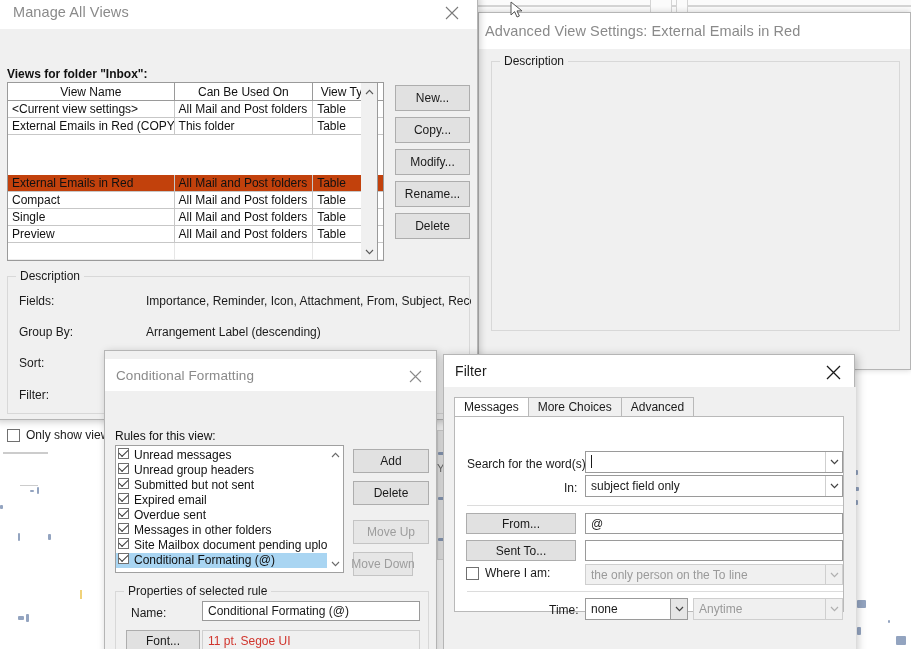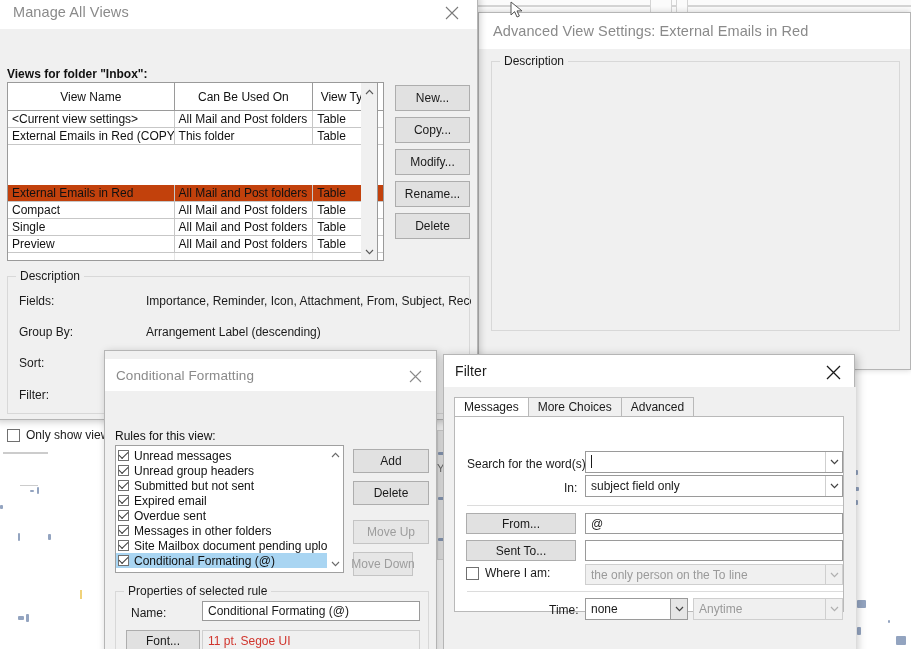--- a/index.html
+++ b/index.html
@@ -32,21 +32,21 @@
   }
   .dlg-titlebar {
     height: 36px;
     background: #ffffff;
     position: relative;
     display: flex; align-items: center;
   }
   .dlg-title {
     font-size: 14.5px;
     color: #8a8a8a;
-    padding-left: 14px;
+    padding-left: 6px;
     letter-spacing: .1px;
     white-space: nowrap;
   }
   .dlg-title.dark { color:#1b1b1b; }
   .dlg-close {
     position: absolute; right: 6px; top: 4px;
     width: 30px; height: 26px;
     display:flex; align-items:center; justify-content:center;
     cursor: pointer;
   }
@@ -78,21 +78,21 @@
     background: #f0f0f0;
     padding: 0 4px;
     font-size: 12px;
     color: #1a1a1a;
     top: -8px; left: 8px;
     white-space: nowrap;
   }
 
   
   .views-table { position:absolute; background:#ffffff; border:1px solid #9a9a9a; overflow:hidden; }
-  .vt-header { display:flex; height:28px; background:#ffffff; }
+  .vt-header { display:flex; height:18px; background:#ffffff; }
   .vt-header div {
     border-right: 1px solid #9a9a9a;
     border-bottom: 1px solid #9a9a9a;
     display:flex; align-items:center; justify-content:center;
     font-size:12px; color:#111; white-space:nowrap; overflow:hidden;
   }
   .vt-row { display:flex; height:17px; }
   .vt-row.sel { background:#c2410c;margin-top:40px; }
   .vt-row div {
     border-right: 1px solid #c7c7c7;
@@ -127,21 +127,21 @@
     content:""; width:8px; height:4px;
     border-left:1.6px solid #3c3c3c; border-bottom:1.6px solid #3c3c3c;
     transform: rotate(-45deg) translate(1px,-1px);
   }
   .cbx-row { position:absolute; display:flex; align-items:center; gap:6px; font-size:12px; color:#1a1a1a; white-space:nowrap;}
 
   
   .rules-list {
     position:absolute; background:#fff; border:1px solid #a0a0a0; overflow:hidden;
   }
-  .rule-item { display:flex; align-items:center; gap:5px; height:15px; padding-left:2px; font-size:12px; color:#111; white-space:nowrap;}
+  .rule-item { display:flex; align-items:flex-start; gap:5px; height:15px; padding-left:2px; font-size:12px; color:#111; white-space:nowrap;}
   .rule-item.sel { background:#a9d5f2; }
 
   
   .textbox {
     position:absolute; background:#ffffff; border:1px solid #9a9a9a;
     display:flex; align-items:center; padding-left:5px;
     font-size:12px; color:#1a1a1a; white-space:nowrap; overflow:hidden;
   }
   .textbox.readonly { background:#f0f0f0; border-color:#cfcfcf; }
   .textbox.redtext { color:#d0342c; }

